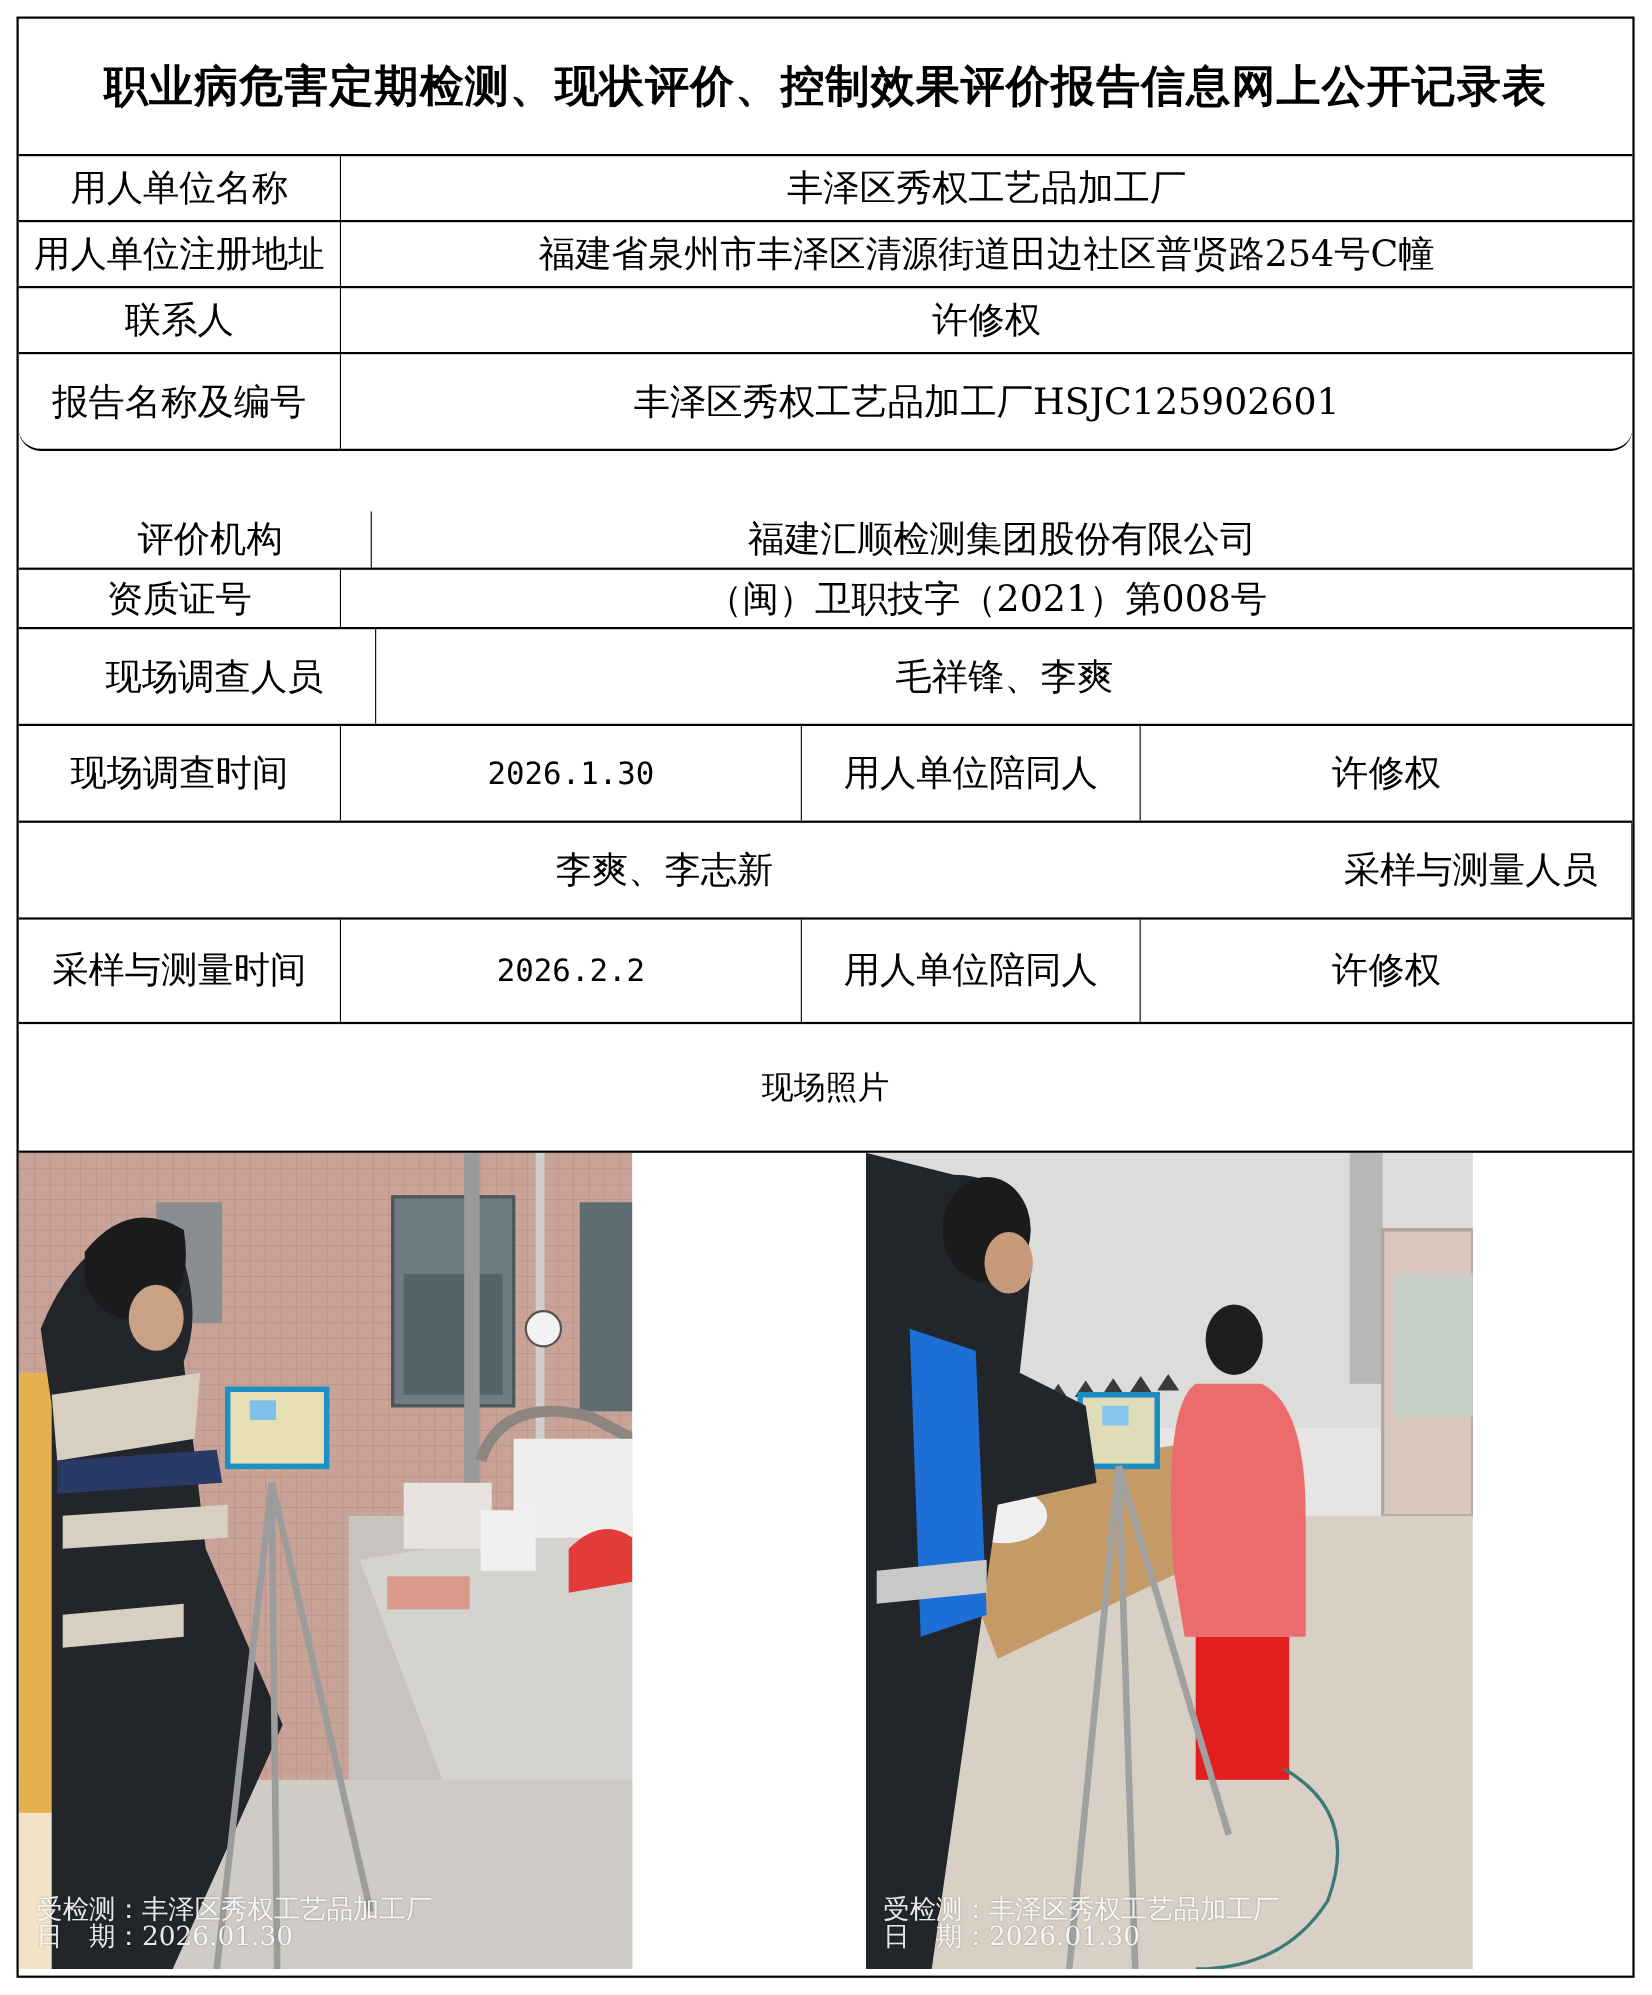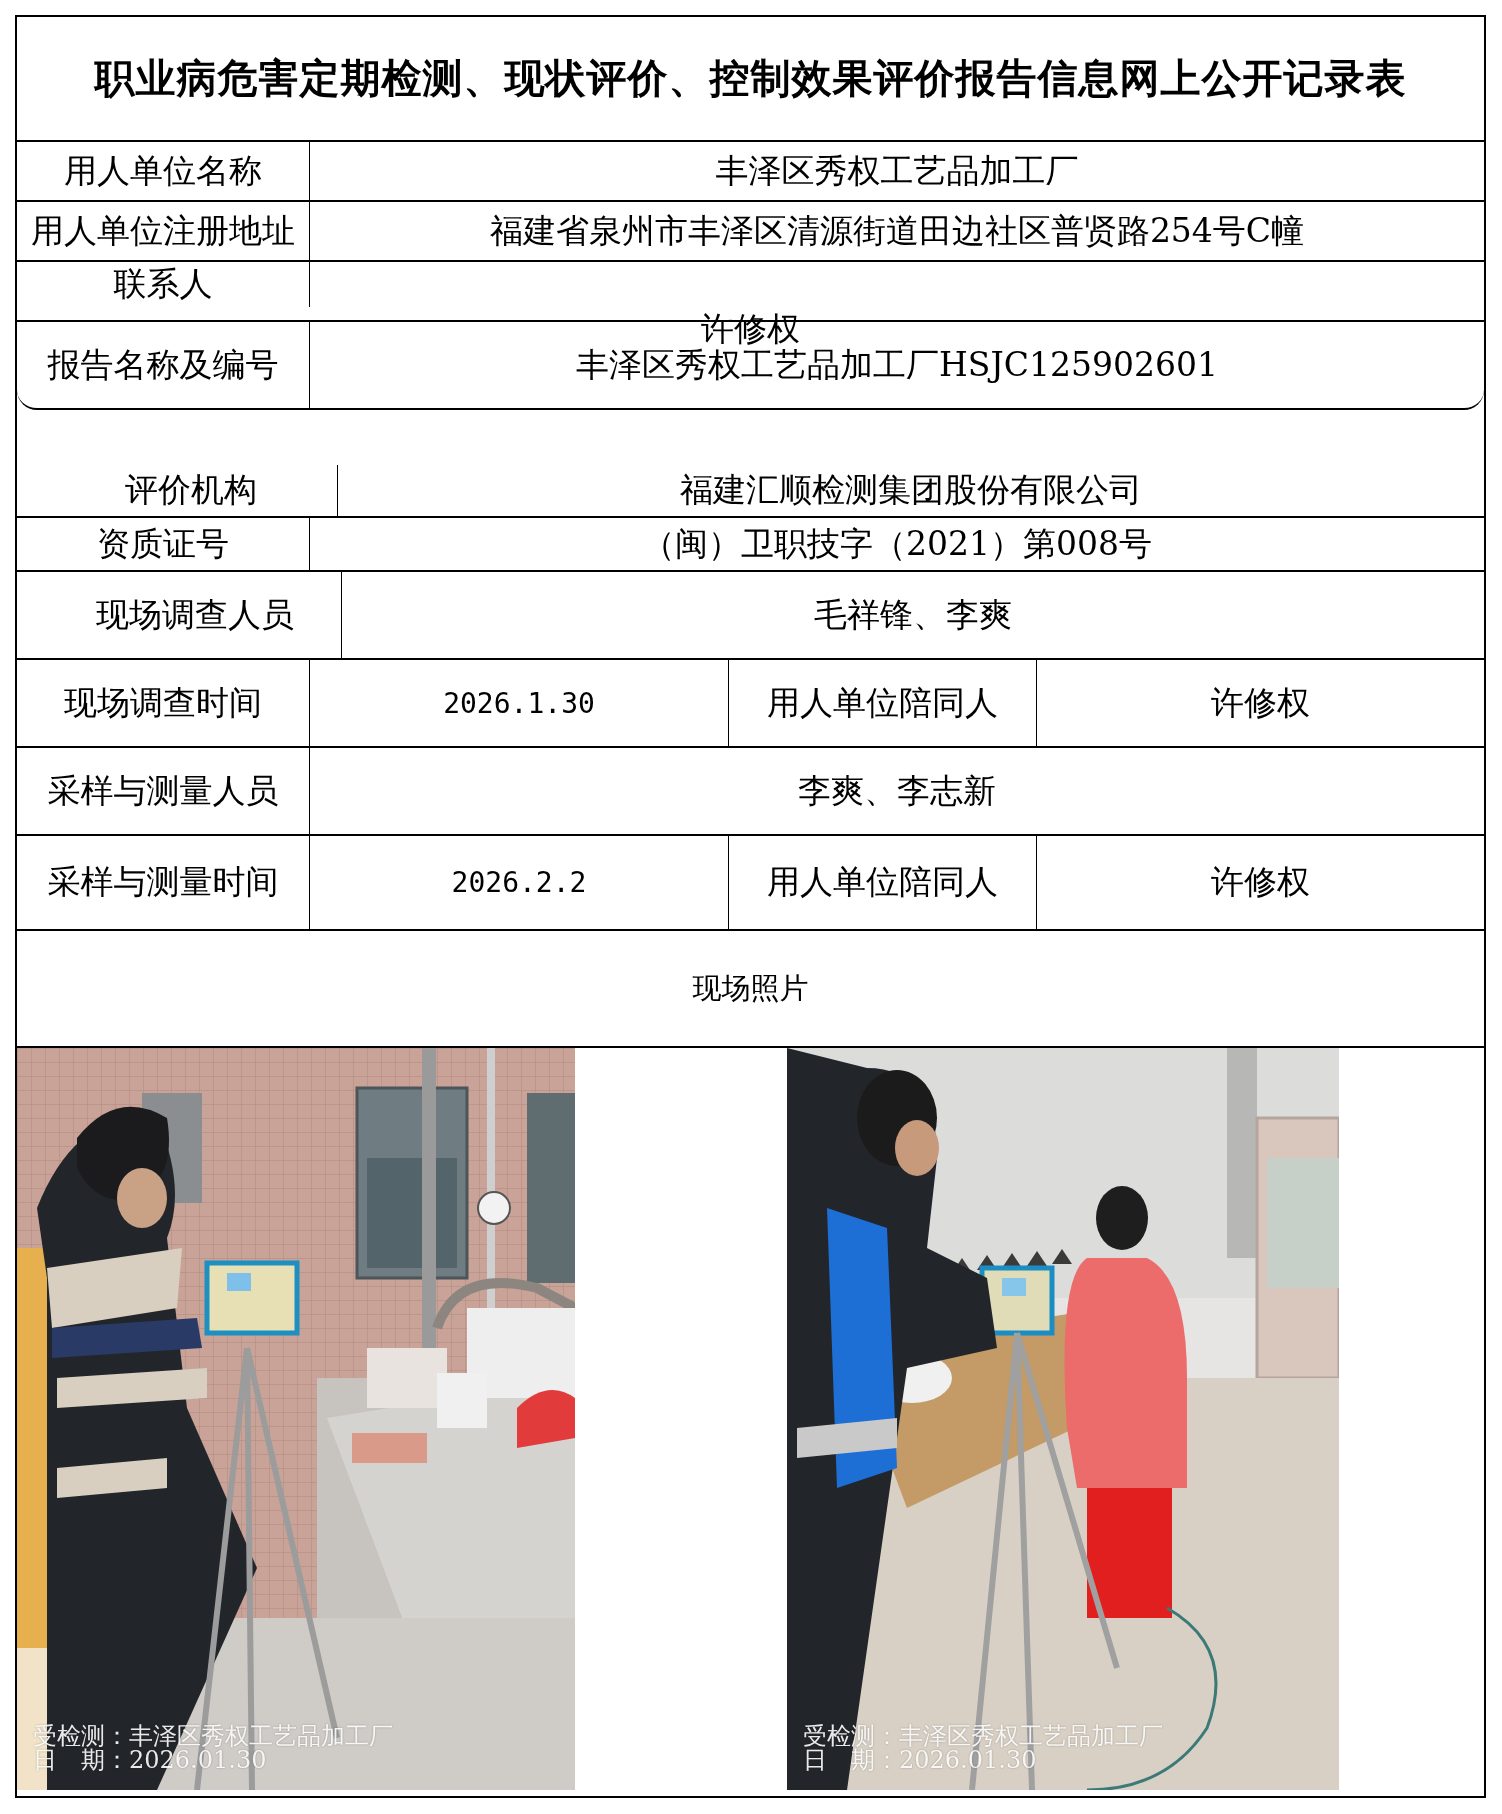--- a/index.html
+++ b/index.html
@@ -29,21 +29,21 @@
   <div class="row" style="top:125px;height:60px;">
     <div class="cell label">用人单位名称</div>
     <div class="cell value">丰泽区秀权工艺品加工厂</div>
   </div>
 
   <div class="row" style="top:185px;height:60px;">
     <div class="cell label">用人单位注册地址</div>
     <div class="cell value">福建省泉州市丰泽区清源街道田边社区普贤路254号C幢</div>
   </div>
 
-  <div class="row" style="top:245px;height:60px;flex-direction:column;">
+  <div class="row" style="top:245px;height:60px;">
     <div class="cell label">联系人</div>
     <div class="cell value">许修权</div>
   </div>
 
   <div class="row" style="top:305px;height:88px;border-radius:20px;">
     <div class="cell label">报告名称及编号</div>
     <div class="cell value mono-mixed">丰泽区秀权工艺品加工厂HSJC125902601</div>
   </div>
 
 
@@ -63,22 +63,22 @@
   </div>
 
   <div class="row" style="top:643px;height:88px;">
     <div class="cell label">现场调查时间</div>
     <div class="cell v-date mono">2026.1.30</div>
     <div class="cell l-acc">用人单位陪同人</div>
     <div class="cell v-acc">许修权</div>
   </div>
 
   <div class="row" style="top:731px;height:88px;">
+    <div class="cell value">李爽、李志新</div>
     <div class="cell label">采样与测量人员</div>
-    <div class="cell value">李爽、李志新</div>
   </div>
 
   <div class="row" style="top:819px;height:95px;">
     <div class="cell label">采样与测量时间</div>
     <div class="cell v-date mono">2026.2.2</div>
     <div class="cell l-acc">用人单位陪同人</div>
     <div class="cell v-acc">许修权</div>
   </div>
 
   <div class="photo-caption" style="top:914px;height:117px;">

